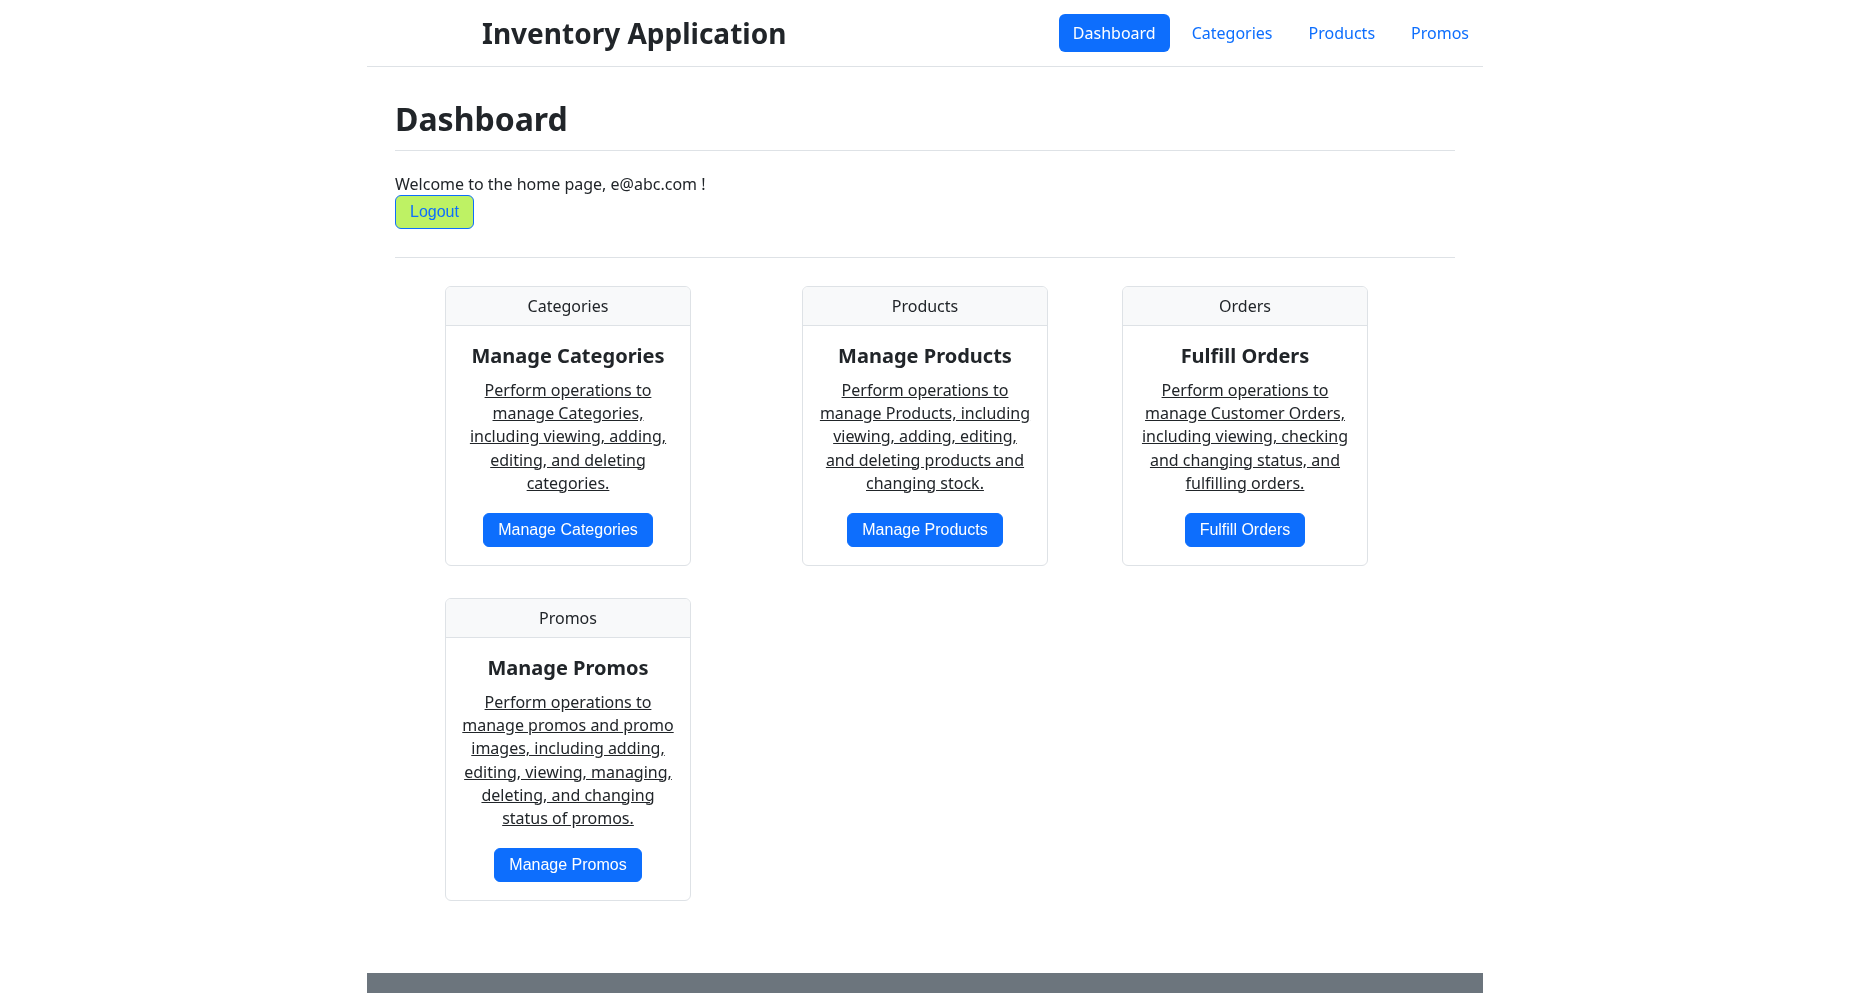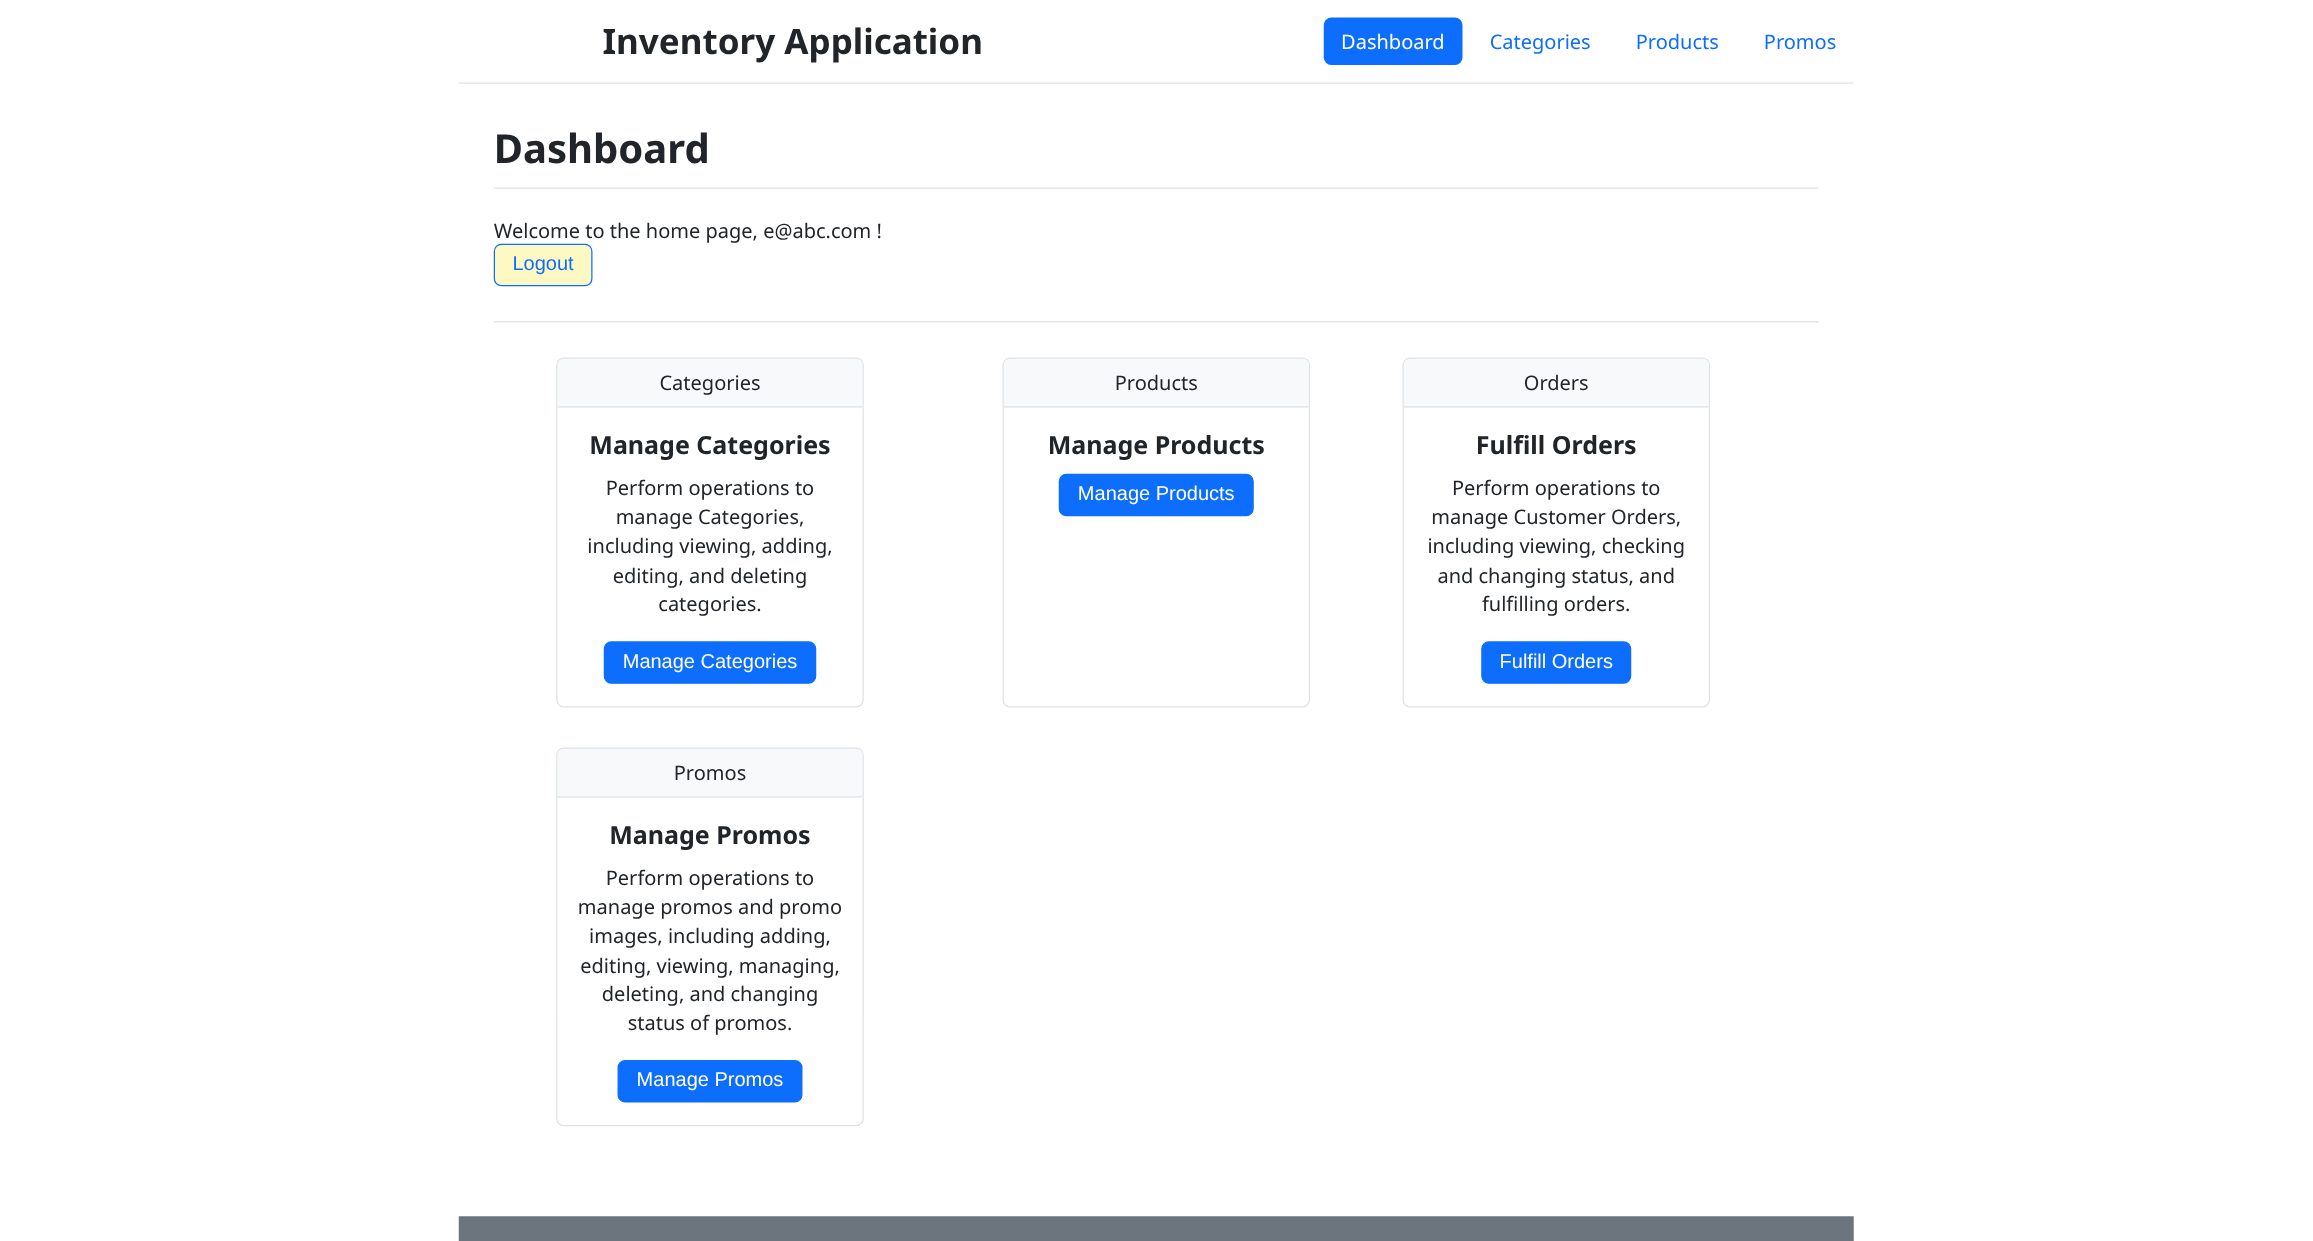--- a/index.html
+++ b/index.html
@@ -70,21 +70,21 @@
     padding: 7px 14px;
     border-radius: 6px;
     font-size: 16px;
     cursor: pointer;
     border: 1px solid transparent;
     text-align: center;
   }
   .btn-outline-primary {
     color: #0d6efd;
     border-color: #0d6efd;
-    background: #fef9c3;
+    background: #bef264;
   }
   .btn-primary {
     background: #0d6efd;
     color: #fff;
     border-color: #0d6efd;
   }
   .section-hr {
     border: none;
     border-top: 1px solid #dee2e6;
     margin: 28px 0 28px 0;
@@ -125,20 +125,21 @@
   }
   .card-title {
     font-size: 20px;
     font-weight: 700;
     margin-bottom: 10px;
   }
   .card-text {
     font-size: 16px;
     line-height: 1.45;
     margin-bottom: 18px;
+    text-decoration: underline;
   }
   .footer {
     background: #6c757d;
     color: #fff;
     text-align: center;
     padding: 16px 0;
   }
 </style>
 </head>
 <body>
@@ -174,20 +175,21 @@
             <button class="btn btn-primary">Manage Categories</button>
           </div>
         </div>
       </div>
 
       <div class="card-col">
         <div class="card">
           <div class="card-header">Products</div>
           <div class="card-body">
             <div class="card-title">Manage Products</div>
+            <div class="card-text">Perform operations to manage Products, including viewing, adding, editing, and deleting products and changing stock.</div>
             <button class="btn btn-primary">Manage Products</button>
           </div>
         </div>
       </div>
 
       <div class="card-col">
         <div class="card">
           <div class="card-header">Orders</div>
           <div class="card-body">
             <div class="card-title">Fulfill Orders</div>

